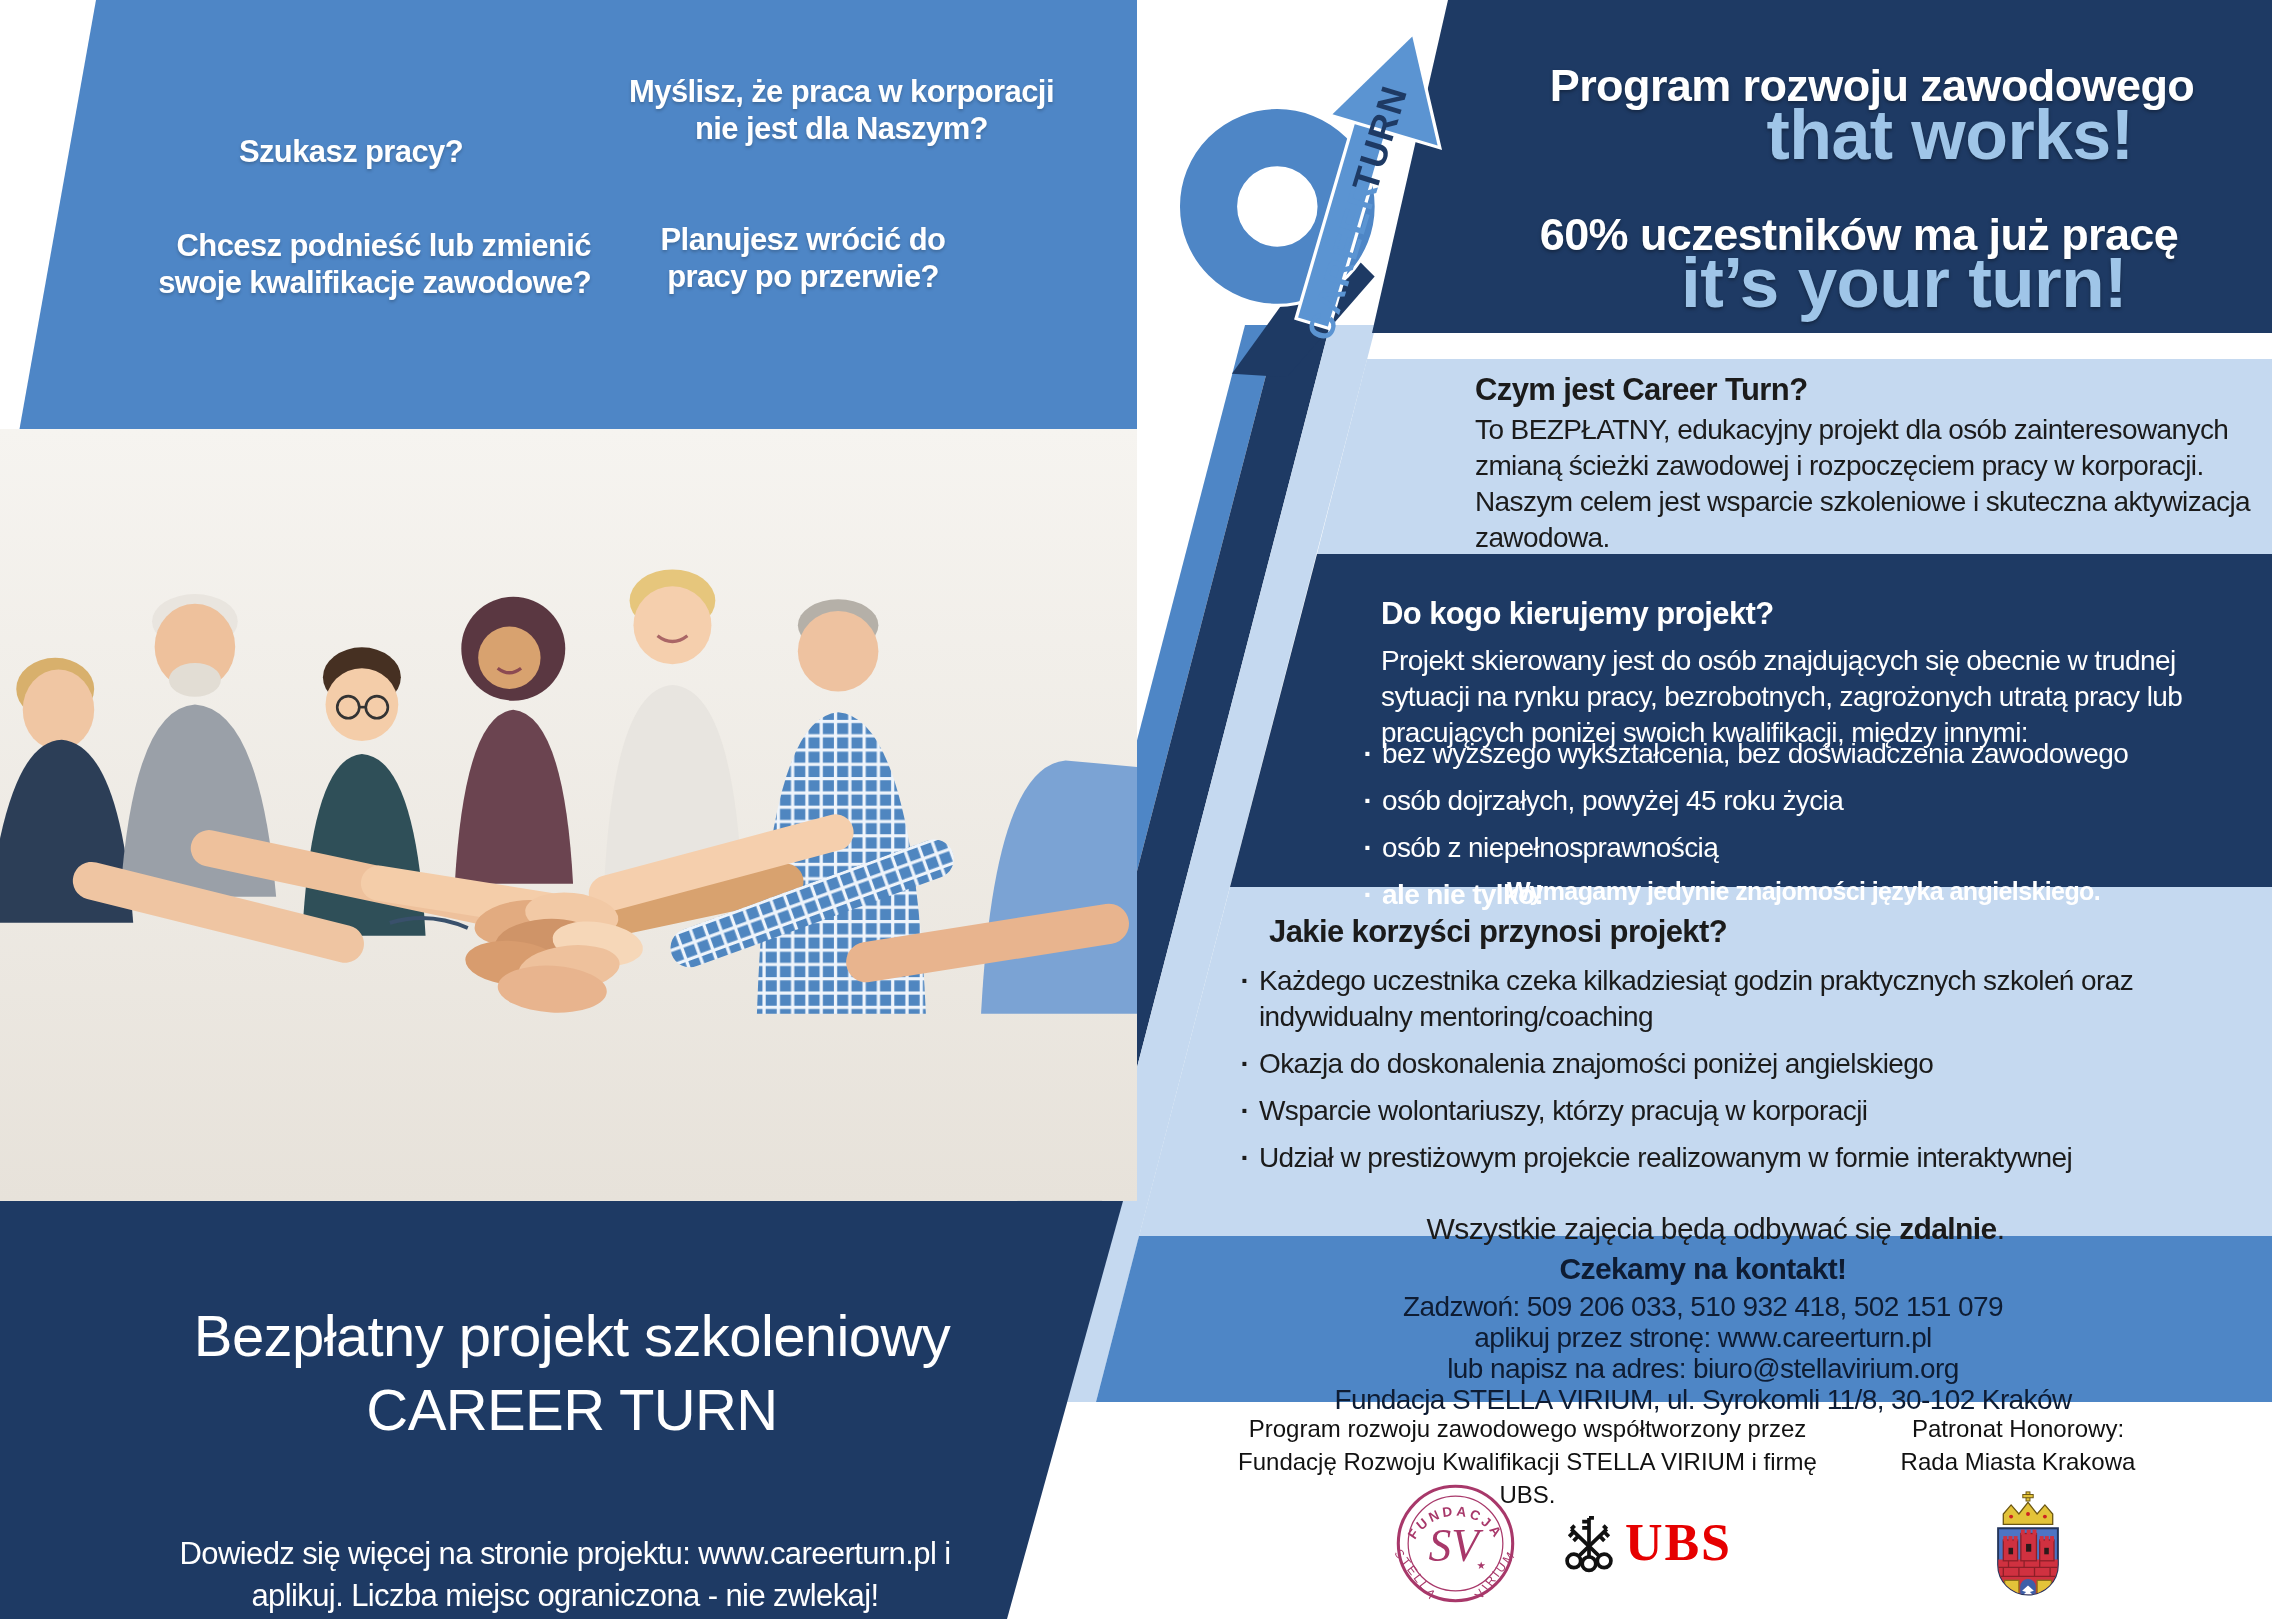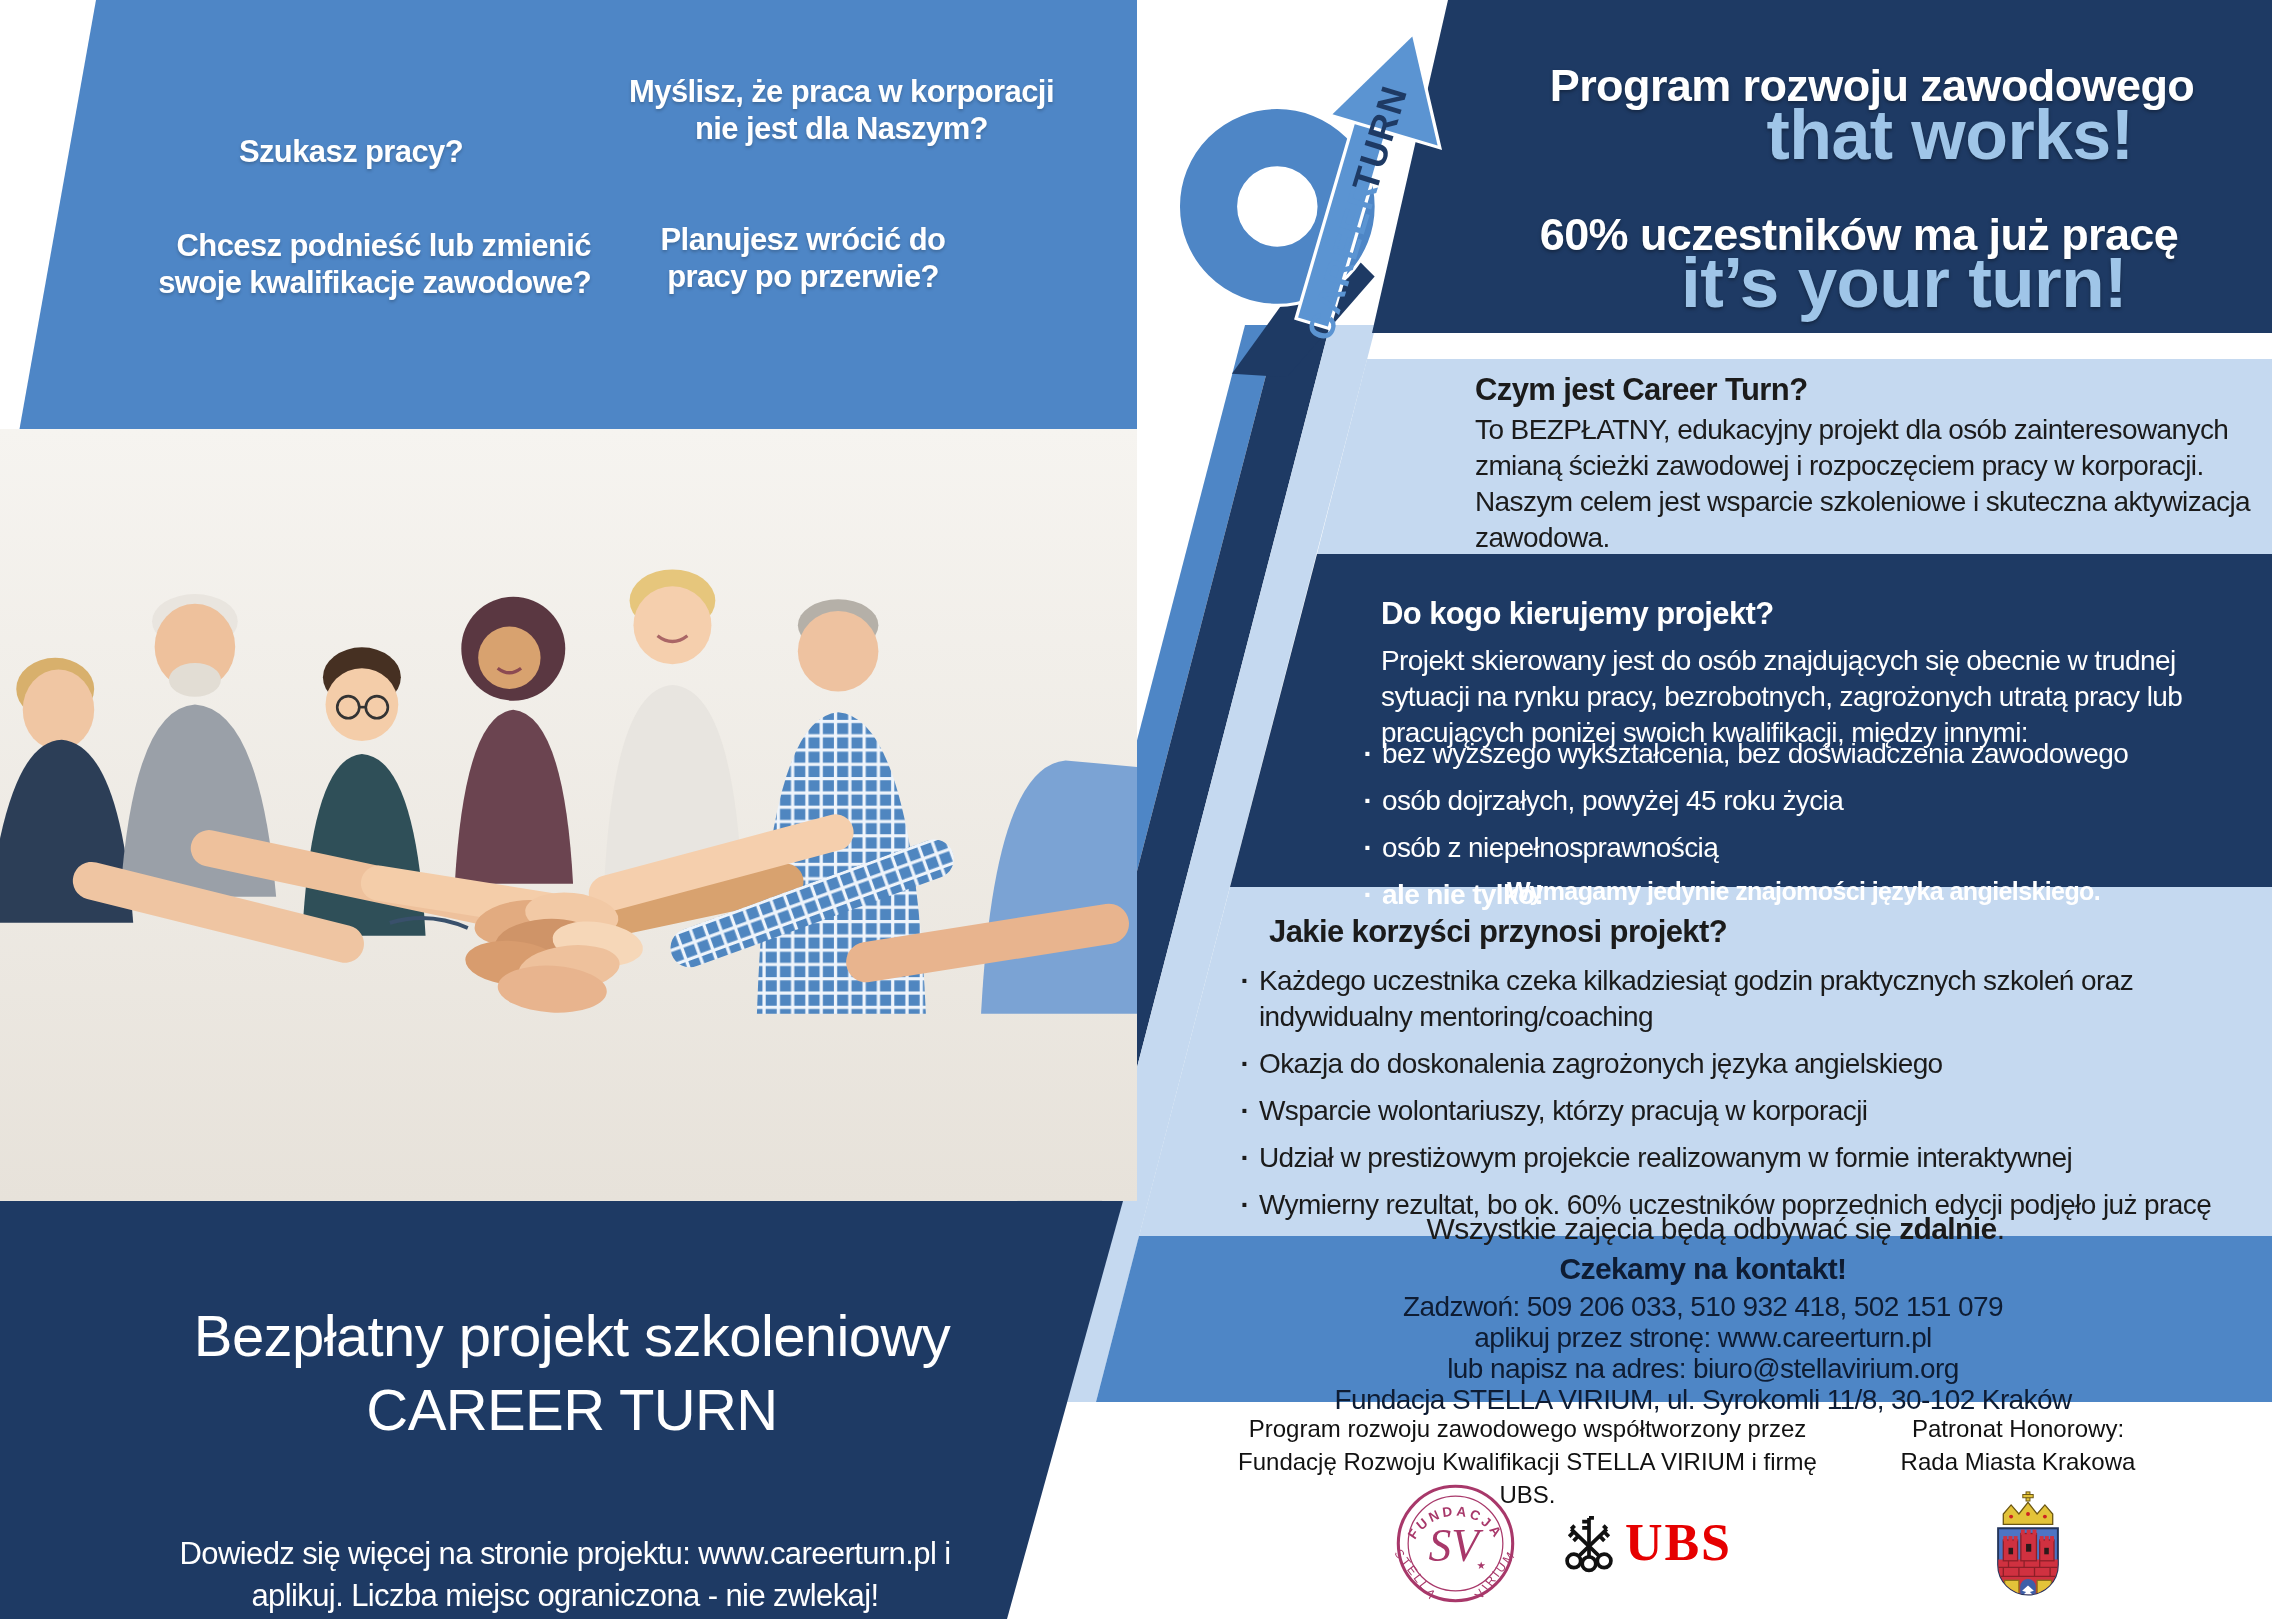--- a/index.html
+++ b/index.html
@@ -166,24 +166,23 @@
     <li>osób dojrzałych, powyżej 45 roku życia</li>
     <li>osób z niepełnosprawnością</li>
     <li class="bold">ale nie tylko!</li>
   </ul>
   <div class="txt white center bold" style="left:1381px;top:853px;width:845px;font-size:25px;letter-spacing:-0.6px;">Wymagamy jedynie znajomości języka angielskiego.</div>
 
   <div class="txt sec-h dark-ink" style="left:1269px;top:914px;width:910px;">Jakie korzyści przynosi projekt?</div>
   <ul class="blts txt dark-ink" style="left:1238px;top:952px;width:1001px;">
     <li>Każdego uczestnika czeka kilkadziesiąt godzin praktycznych szkoleń oraz
 indywidualny mentoring/coaching</li>
-    <li>Okazja do doskonalenia zagrożonych języka angielskiego</li>
+    <li>Okazja do doskonalenia znajomości poniżej angielskiego</li>
     <li>Wsparcie wolontariuszy, którzy pracują w korporacji</li>
     <li>Udział w prestiżowym projekcie realizowanym w formie interaktywnej</li>
-    <li>Wymierny rezultat, bo ok. 60% uczestników poprzednich edycji podjęło już pracę</li>
   </ul>
   <div class="txt center dark-ink" style="left:1293px;top:1178px;width:845px;font-size:30px;letter-spacing:-0.6px;">
     <span>Wszystkie zajęcia będą odbywać się </span><span class="bold">zdalnie</span><span>.</span>
   </div>
 
   <div class="txt center bold" style="left:1365px;top:1252px;width:676px;font-size:30px;color:#0e1c33;letter-spacing:-0.6px;">Czekamy na kontakt!</div>
   <div class="txt center" style="left:1235px;top:1291px;width:936px;font-size:28px;line-height:31px;color:#0e1c33;letter-spacing:-0.6px;">Zadzwoń: 509 206 033, 510 932 418, 502 151 079
 aplikuj przez stronę: www.careerturn.pl
 lub napisz na adres: biuro@stellavirium.org
 Fundacja STELLA VIRIUM, ul. Syrokomli 11/8, 30-102 Kraków</div>

